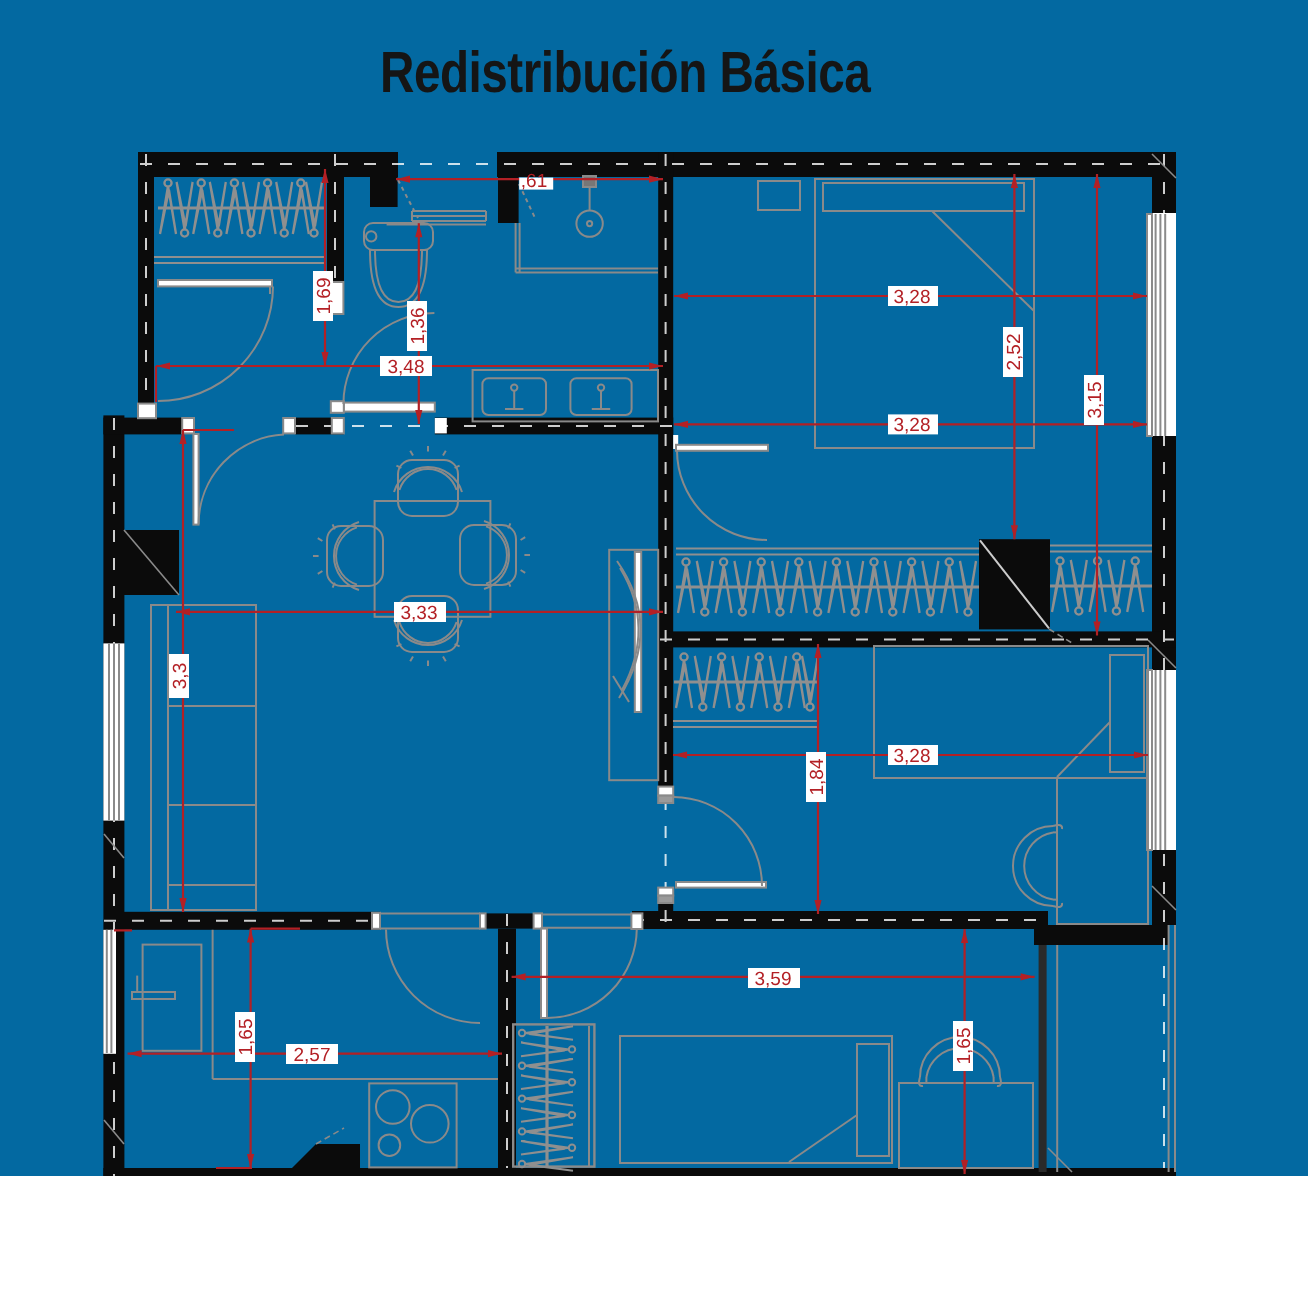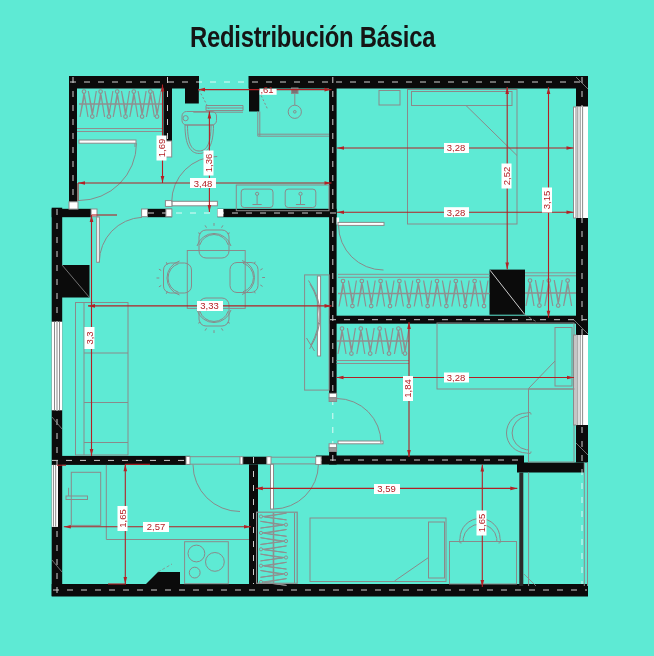--- a/index.html
+++ b/index.html
@@ -1,16 +1,16 @@
 <!DOCTYPE html>
 <html><head>
 <meta charset="utf-8">
 <style>
 html,body{margin:0;padding:0;background:#ffffff;}
-#wrap{position:relative;width:654px;height:656px;background:#5eead4;overflow:hidden;}
+#wrap{position:relative;width:654px;height:588px;background:#0369a1;overflow:hidden;}
 #title{position:absolute;left:190px;top:21px;white-space:nowrap;
  font-family:"Liberation Sans",sans-serif;font-weight:bold;font-size:29px;color:#151515;
  transform:scaleX(0.822);transform-origin:0 0;letter-spacing:-0.3px;}
 svg{position:absolute;left:0;top:0;}
 </style>
 </head>
 <body>
 <div id="wrap">
 <div id="title">Redistribución Básica</div>
 <svg width="654" height="656" viewBox="0 0 654 656">

